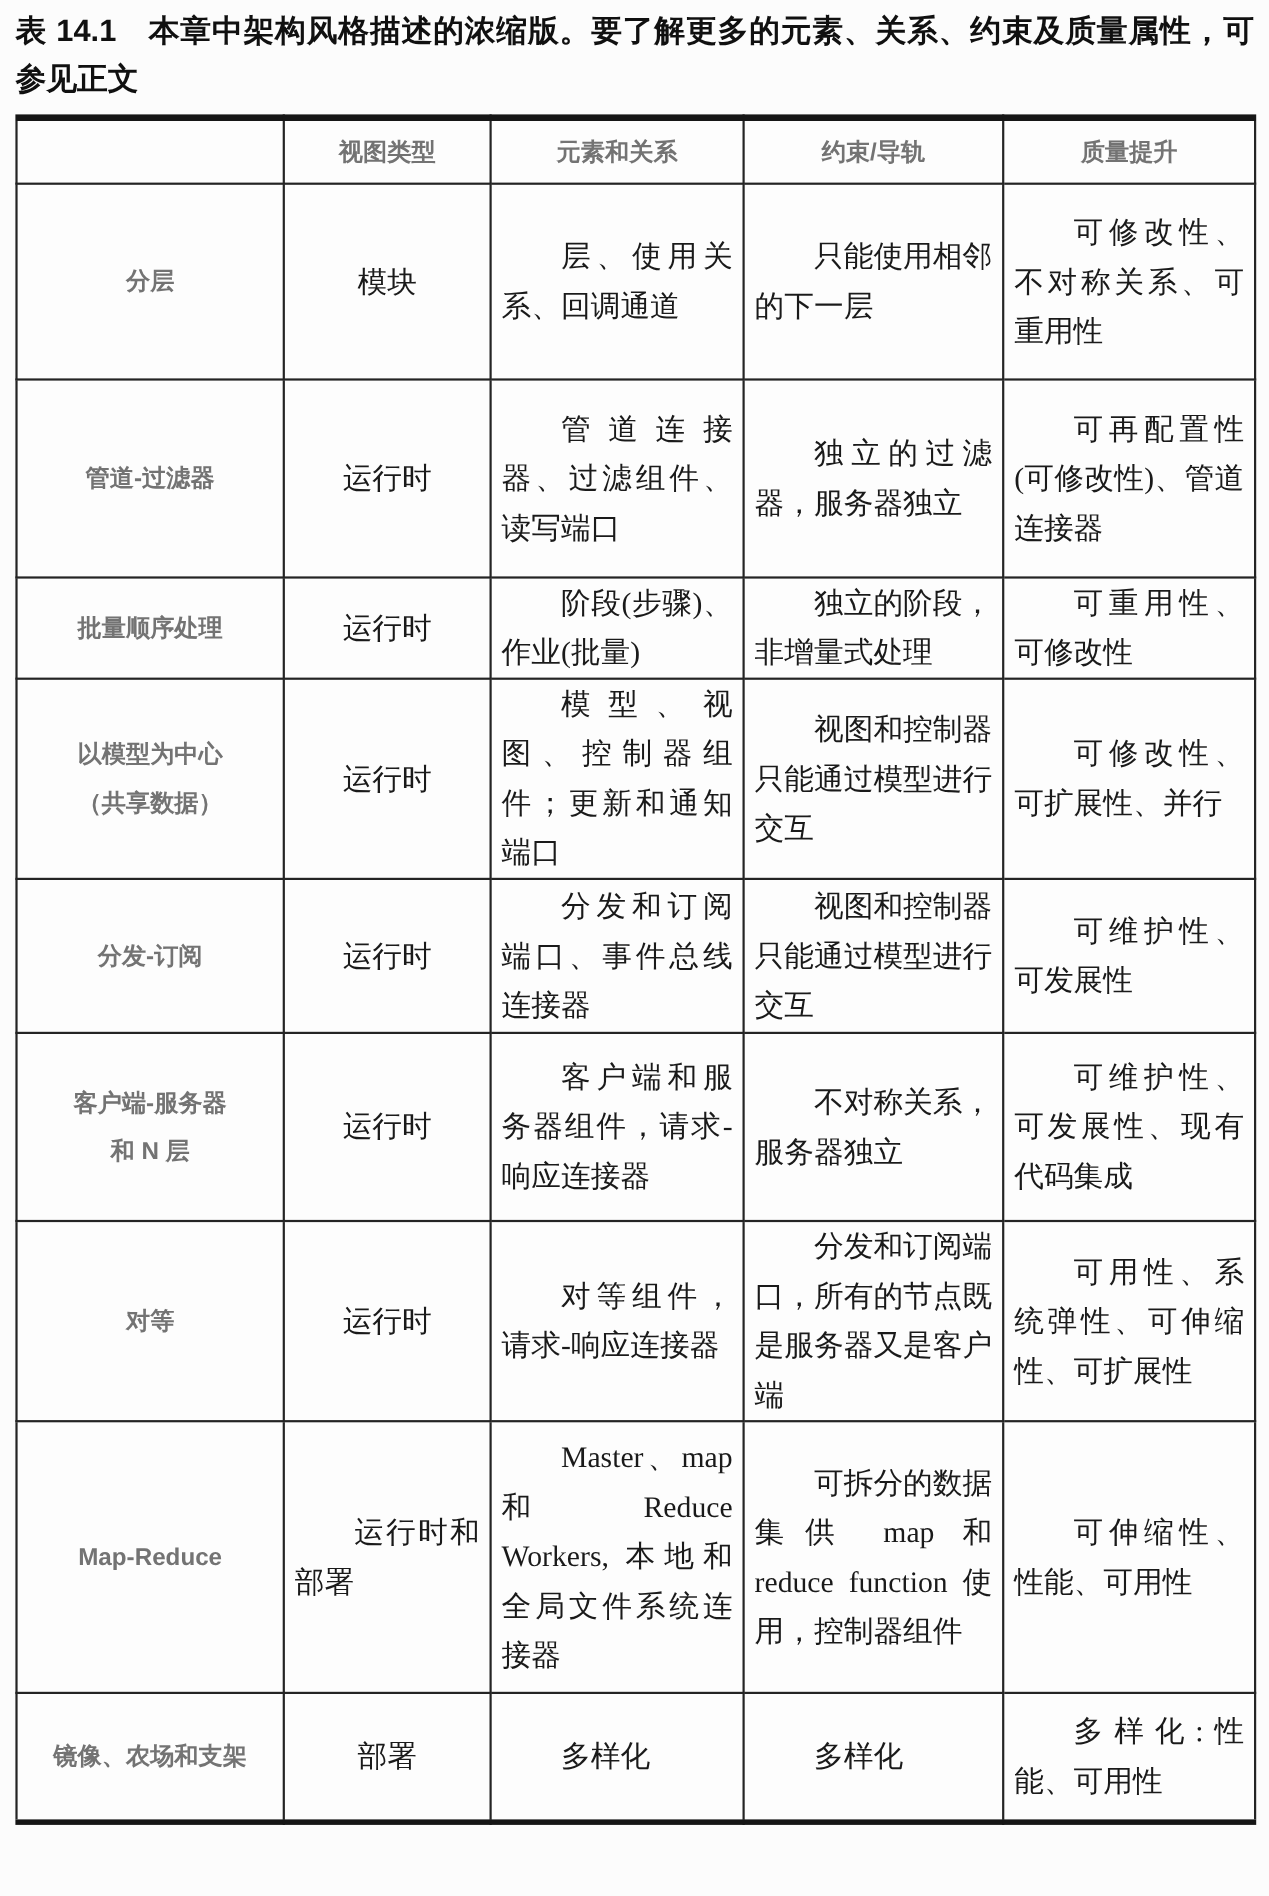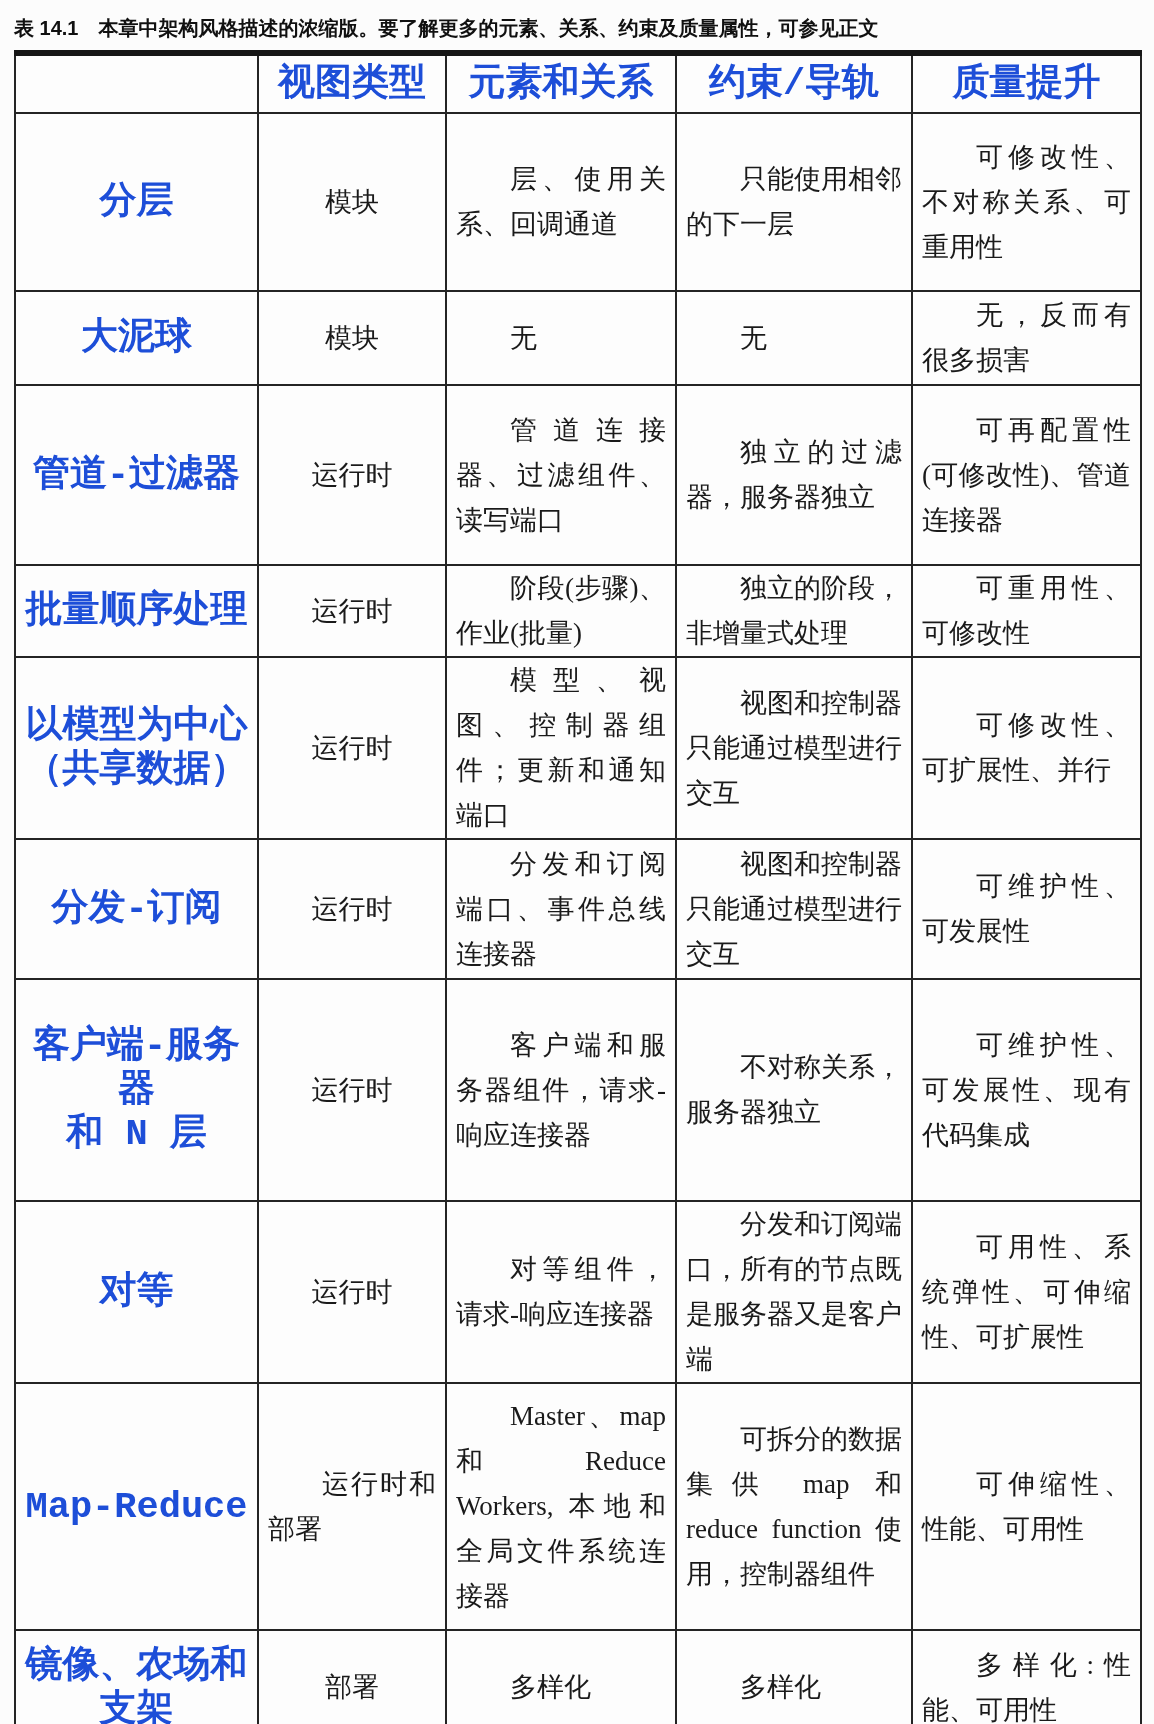--- a/index.html
+++ b/index.html
@@ -10,24 +10,24 @@
     background: #fcfcfc;
     overflow: hidden;
   }
   .page {
     position: relative;
     width: 1154px;
     height: 1724px;
     color: #161616;
   }
   .caption {
-    margin: 6px 14px 0 14px;
+    margin: 6px 14px 10px 14px;
     font-family: "Liberation Sans", "DejaVu Sans", sans-serif;
     font-weight: bold;
-    font-size: 20px;
+    font-size: 28px;
     line-height: 44px;
     color: #101010;
     text-align: justify;
     letter-spacing: 0;
   }
   table.styles {
     table-layout: fixed;
     border-collapse: collapse;
     width: 1126px;
     margin-left: 14px;
@@ -35,25 +35,25 @@
     border-top: 6px solid #161616;
     border-bottom: 5px solid #161616;
     background: #fdfdfd;
   }
   th, td {
     border: 2px solid #242424;
     vertical-align: middle;
     overflow: hidden;
   }
   th.lbl {
-    font-family: Liberation Mono, monospace;
+    font-family: Liberation Sans, sans-serif;
     font-weight: bold;
-    font-size: 37px;
+    font-size: 22px;
     line-height: 44px;
-    color: #1d4ed8;
+    color: #737373;
     text-align: center;
     padding: 0 6px;
     white-space: pre-line;
   }
   td {
     font-family: "Liberation Serif", "DejaVu Serif", serif;
     font-size: 27px;
     line-height: 45px;
     color: #1a1a1a;
     padding: 0 9px;
@@ -63,21 +63,21 @@
     text-align: justify;
     text-indent: 2em;
   }
   tr.hr  { height: 60px; }
   tr.r0  { height: 178px; }
   tr.r1  { height: 94px;  }
   tr.r2  { height: 180px; }
   tr.r3  { height: 75px;  }
   tr.r4  { height: 147px; }
   tr.r5  { height: 140px; }
-  tr.r6  { height: 222px; }
+  tr.r6  { height: 171px; }
   tr.r7  { height: 180px; }
   tr.r8  { height: 247px; }
   tr.r9  { height: 117px; }
 </style>
 </head>
 <body>
 
 <div class="page">
 
   <p class="caption">表 14.1　本章中架构风格描述的浓缩版。要了解更多的元素、关系、约束及质量属性，可参见正文</p>
@@ -99,27 +99,20 @@
         <th class="lbl">质量提升</th>
       </tr>
     </thead>
     <tbody>
       <tr class="r0">
         <th class="lbl">分层</th>
         <td class="ctr">模块</td>
         <td class="par">层、使用关系、回调通道</td>
         <td class="par">只能使用相邻的下一层</td>
         <td class="par">可修改性、不对称关系、可重用性</td>
-      </tr>
-      <tr class="r1">
-        <th class="lbl">大泥球</th>
-        <td class="ctr">模块</td>
-        <td class="par">无</td>
-        <td class="par">无</td>
-        <td class="par">无，反而有很多损害</td>
       </tr>
       <tr class="r2">
         <th class="lbl">管道-过滤器</th>
         <td class="ctr">运行时</td>
         <td class="par">管道连接器、过滤组件、读写端口</td>
         <td class="par">独立的过滤器，服务器独立</td>
         <td class="par">可再配置性(可修改性)、管道连接器</td>
       </tr>
       <tr class="r3">
         <th class="lbl">批量顺序处理</th>

